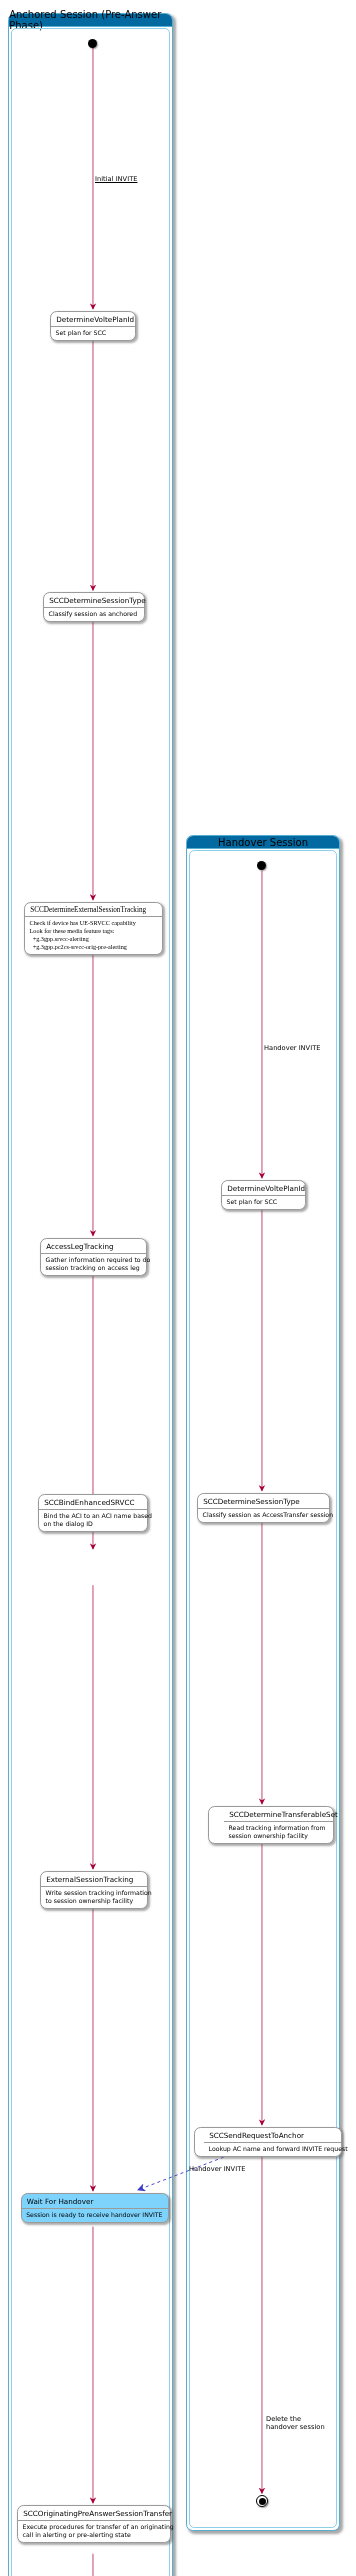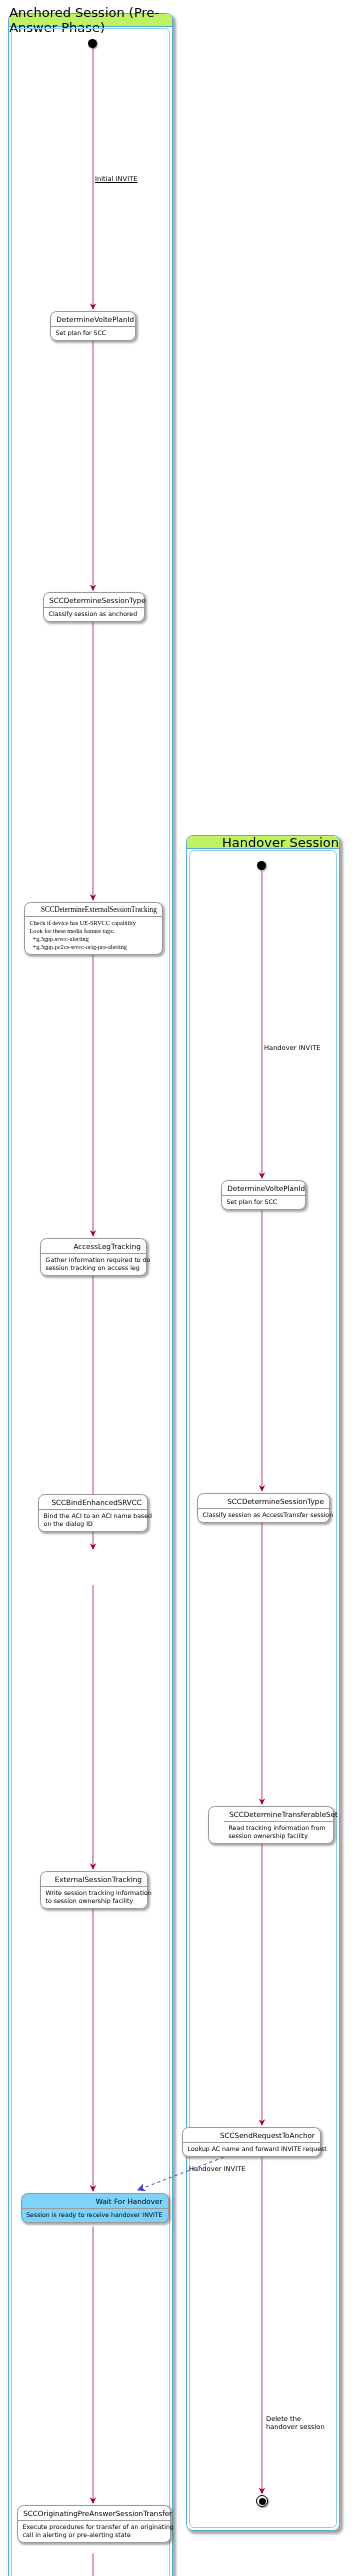--- a/index.html
+++ b/index.html
@@ -2,34 +2,34 @@
 <html style="font-size:8.2px"><head>
 <meta charset="utf-8">
 <style>
   html,body{margin:0;padding:0;background:#ffffff;}
   body{font-family:"DejaVu Sans", sans-serif; color:#000;}
   #canvas{position:relative;width:357px;height:3125px;background:#fff;overflow:hidden;}
 
   
   .frame{position:absolute;background:#fff;border:1px solid #55AFD3;border-radius:6.7px;
          box-shadow:2.1px 2.1px 2.6px rgba(0,0,0,0.35);z-index:1;}
-  .frame-header{position:absolute;top:0;left:0;right:0;height:12.4px;background:#bef264;
+  .frame-header{position:absolute;top:0;left:0;right:0;height:12.4px;background:#0369a1;
          border-bottom:1px solid #55AFD3;border-radius:5.7px 5.7px 0 0;
-         display:flex;align-items:center;justify-content:flex-end;
-         font-size:13px;color:#000;}
+         display:flex;align-items:center;justify-content:center;
+         font-size:10px;color:#000;}
   .frame-inner{position:absolute;left:2.1px;right:2.1px;bottom:2.1px;top:14.4px;
          border:1px solid #8BCFE9;border-radius:5.2px;background:transparent;}
 
   
   #arrows{position:absolute;left:0;top:0;z-index:2;pointer-events:none;}
 
   
   .state{position:absolute;background:#fff;border:0.8px solid #9a9a9a;border-radius:6.7px;
          box-shadow:1.5px 1.5px 2.1px rgba(90,90,90,0.5);z-index:3;}
-  .state-title{text-align:right;font-size:7.2px;padding:2.6px 5.2px 2.1px;
+  .state-title{text-align:left;font-size:7.2px;padding:2.6px 5.2px 2.1px;
          border-bottom:0.8px solid #9a9a9a;white-space:nowrap;}
   .state-body{padding:2.1px 4.6px 3.1px;font-size:6.2px;line-height:8px;text-align:left;}
   .bline{white-space:pre;}
   .state.wait{background:#7dd3fc;}
   .state.wait .state-title{border-bottom-color:#9a9a9a;}
 
   
   .initial{position:absolute;width:9.3px;height:9.3px;background:#000;border-radius:50%;
          box-shadow:1px 1px 1.5px rgba(0,0,0,0.4);z-index:3;}
   .final{position:absolute;width:10.3px;height:10.3px;border:1px solid #000;border-radius:50%;
@@ -180,21 +180,21 @@
   </div>
 
   <div class="state" style="left:208px;top:1806px;width:109px;padding-left:15px;">
     <div class="state-title">SCCDetermineTransferableSet</div>
     <div class="state-body">
       <div class="bline">Read tracking information from</div>
       <div class="bline">session ownership facility</div>
     </div>
   </div>
 
-  <div class="state" style="left:182px;top:2127px;width:137px;">
+  <div class="state" style="left:194px;top:2127px;width:137px;padding-left:9px;">
     <div class="state-title">SCCSendRequestToAnchor</div>
     <div class="state-body">
       <div class="bline">Lookup AC name and forward INVITE request</div>
     </div>
   </div>
 
 </div>
 
 
 </body></html>

